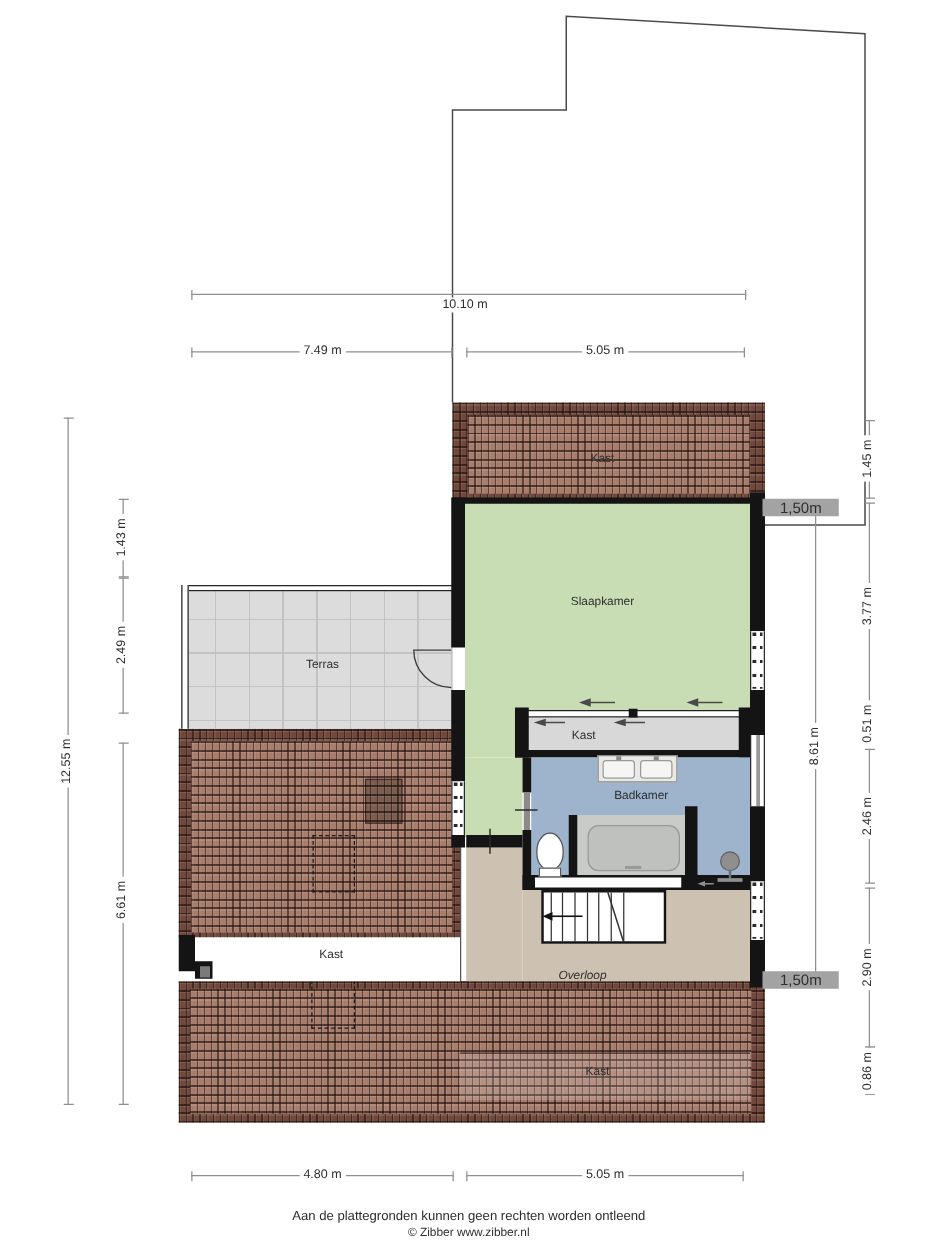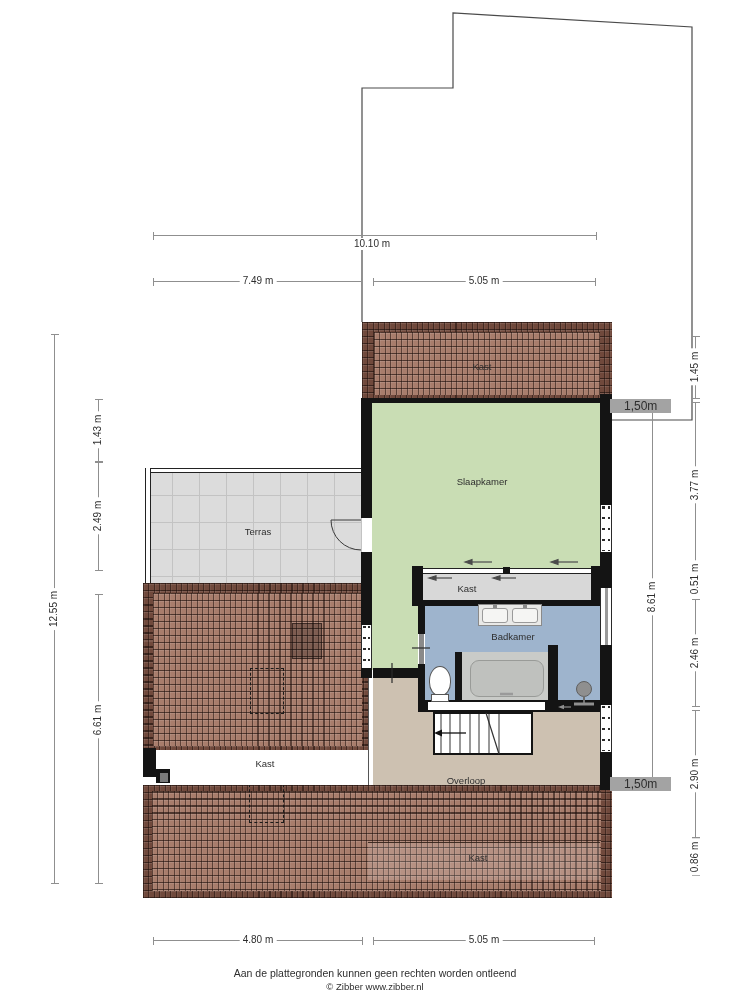--- a/index.html
+++ b/index.html
@@ -176,21 +176,21 @@
       <polygon points="558,707 564,704.8 564,709.2" fill="#8f8f8f"></polygon>
     </g>
   </svg>
 
   <div class="lbl" style="left:482px;top:367px;">Kast</div>
   <div class="lbl" style="left:482px;top:482px;">Slaapkamer</div>
   <div class="lbl" style="left:258px;top:532px;">Terras</div>
   <div class="lbl" style="left:467px;top:589px;">Kast</div>
   <div class="lbl" style="left:513px;top:637px;">Badkamer</div>
   <div class="lbl" style="left:265px;top:764px;">Kast</div>
-  <div class="lbl" style="left:466px;top:781px;">Overloop</div>
+  <div class="lbl" style="left:466px;top:781px;font-style:italic;">Overloop</div>
   <div class="lbl" style="left:478px;top:858px;">Kast</div>
 
   <div class="dimh" style="left:153px;top:235px;width:444px;"></div>
   <div class="dim-lbl" style="left:372px;top:244px;">10.10 m</div>
   <div class="dimh" style="left:153px;top:281px;width:209px;"></div>
   <div class="dim-lbl" style="left:258px;top:281px;">7.49 m</div>
   <div class="dimh" style="left:373px;top:281px;width:223px;"></div>
   <div class="dim-lbl" style="left:484px;top:281px;">5.05 m</div>
 
   <div class="dimh" style="left:153px;top:940px;width:210px;"></div>

